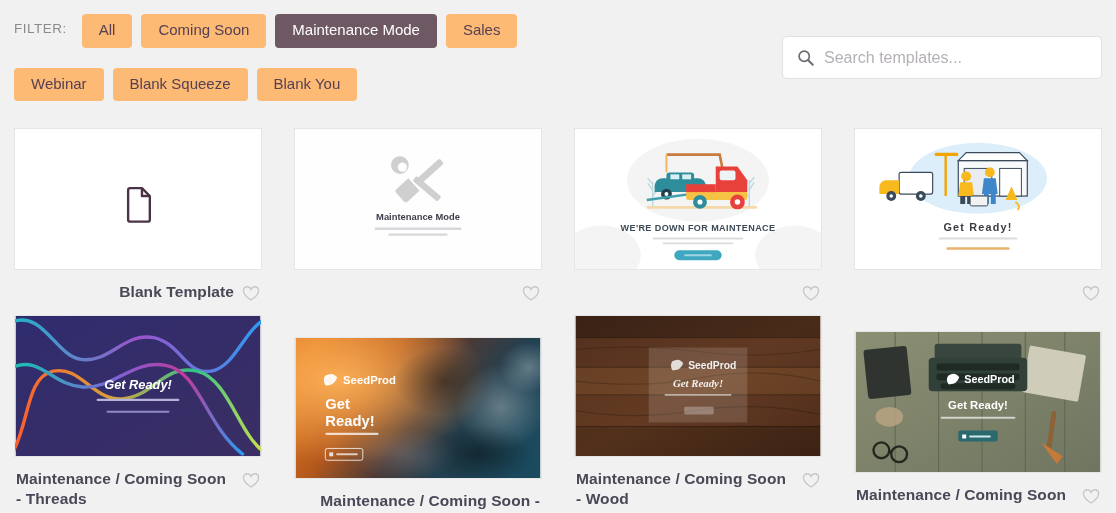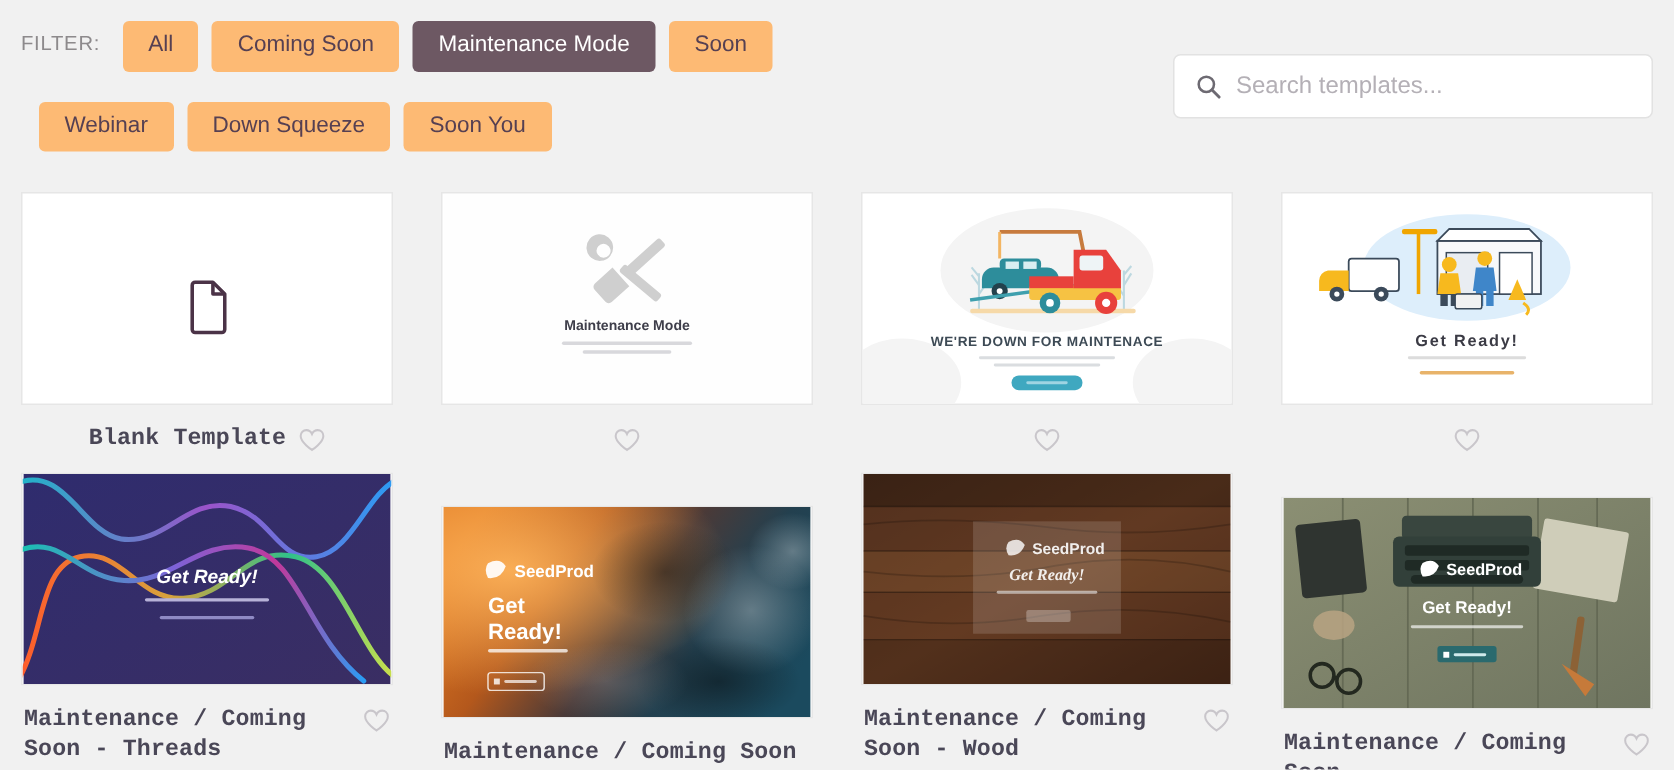--- a/index.html
+++ b/index.html
@@ -28,21 +28,21 @@
     border: none;
     border-radius: 4px;
     font-size: 15px;
     font-family: "Liberation Sans", sans-serif;
     padding: 8px 17px 9px;
     line-height: 1.1;
     cursor: pointer;
     white-space: nowrap;
   }
   .filter-btn.active { background: #6d5863; color: #ffffff; }
-  .filter-row-2 { margin-left: 12px; }
+  .filter-row-2 { margin-left: 0; }
 
   
   .search-wrap {
     position: absolute; top: 36px; right: 14px;
     width: 320px; height: 43px;
     background: #ffffff;
     border: 1px solid #e2e2e2;
     border-radius: 5px;
     display: flex; align-items: center;
     padding: 0 14px;
@@ -69,24 +69,23 @@
   .thumb {
     width: 248px; height: 142px;
     background: #ffffff;
     border: 1px solid #e6e6e6;
     overflow: hidden;
     position: relative;
     cursor: pointer;
   }
   .thumb svg { display: block; width: 100%; height: 100%; }
   .card-footer {
-    display: flex; align-items: flex-start; justify-content: center;
+    display: flex; align-items: flex-start; justify-content: flex-end;
     padding: 12px 2px 0 2px;
     gap: 8px;
-    font-family: Liberation Mono, monospace;
   }
   .card-title {
     font-size: 15.5px; font-weight: bold; color: #4a4757;
     line-height: 1.33; letter-spacing: .1px;
     cursor: pointer;
   }
   .heart { flex: 0 0 auto; width: 18px; height: 17px; margin-top: 3px; cursor: pointer; }
 
   
   .row2 { margin-top: 12px; }
@@ -95,27 +94,27 @@
 <body>
 
 <div class="page">
 
   <div class="filter-bar">
     <span class="filter-label">FILTER:</span>
 
     <button class="filter-btn">All</button>
     <button class="filter-btn">Coming Soon</button>
     <button class="filter-btn active">Maintenance Mode</button>
-    <button class="filter-btn">Soon</button>
+    <button class="filter-btn">Sales</button>
 
     <div style="flex-basis:100%;height:0"></div>
 
     <button class="filter-btn filter-row-2">Webinar</button>
-    <button class="filter-btn">Down Squeeze</button>
-    <button class="filter-btn">Soon You</button>
+    <button class="filter-btn">Blank Squeeze</button>
+    <button class="filter-btn">Blank You</button>
   </div>
 
   <div class="search-wrap">
     <svg class="search-icon" viewBox="0 0 20 20">
       <circle cx="8.5" cy="8.5" r="6" fill="none" stroke="#6d6a72" stroke-width="2"></circle>
       <line x1="13" y1="13" x2="18.5" y2="18.5" stroke="#6d6a72" stroke-width="2.3" stroke-linecap="round"></line>
     </svg>
     <input class="search-input" type="text" placeholder="Search templates..." style="">
   </div>
 

